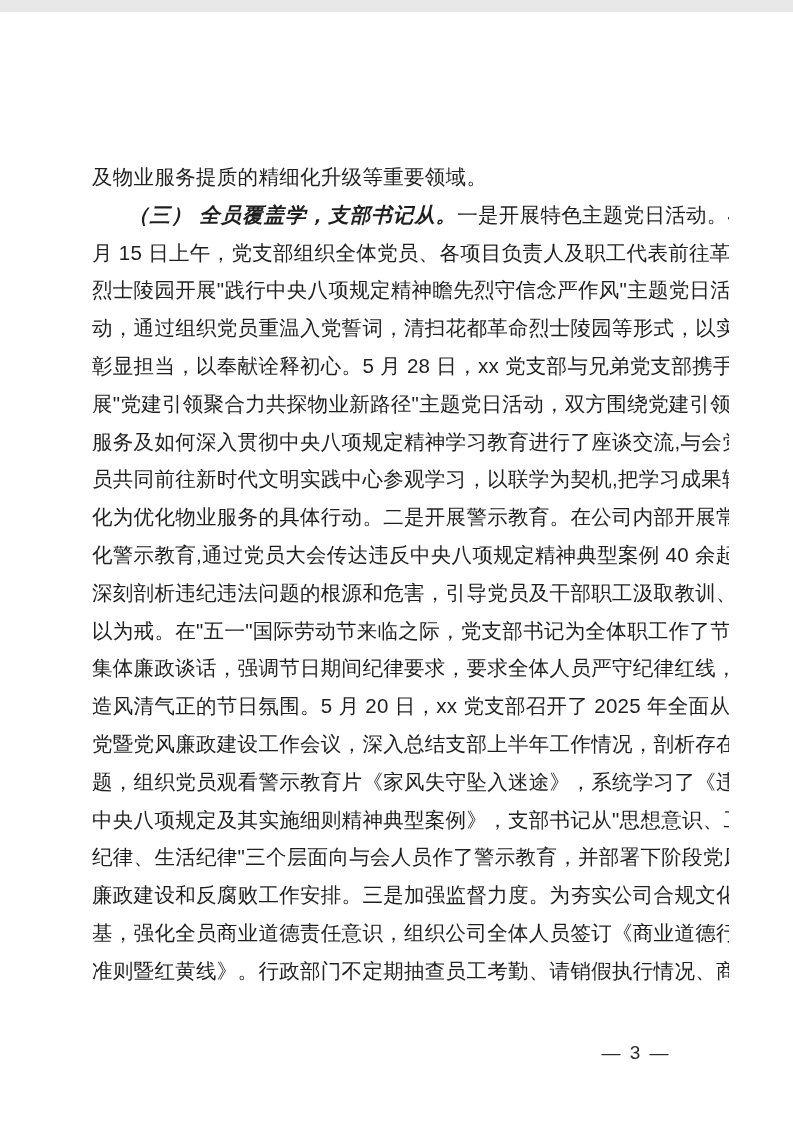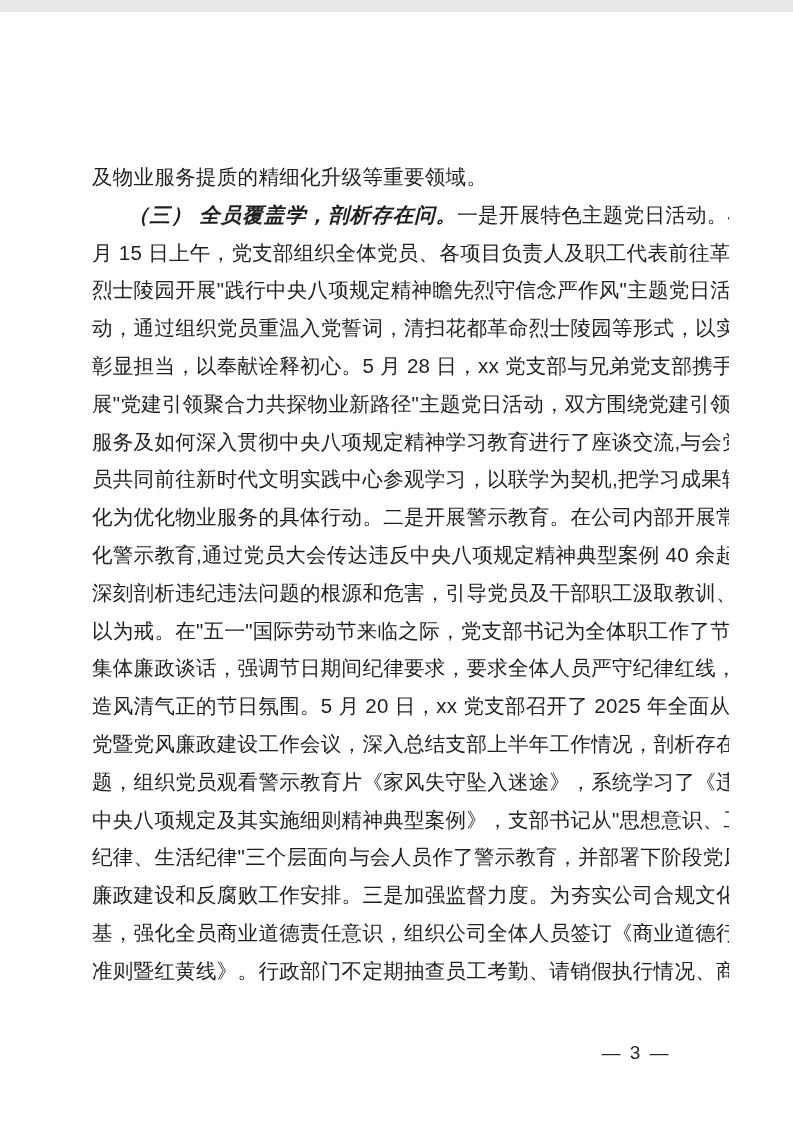--- a/index.html
+++ b/index.html
@@ -56,21 +56,21 @@
 </style>
 </head>
 <body>
 
 <div class="page">
   <div class="text-block">
 
     <div class="line short">及物业服务提质的精细化升级等重要领域。</div>
 
     <div class="line para-first">
-      <span class="section-heading">（三） 全员覆盖学，剖析存在问。</span><span>一是开展特色主题党日活动。4</span>
+      <span class="section-heading">（三） 全员覆盖学，支部书记从。</span><span>一是开展特色主题党日活动。4</span>
     </div>
 
     <div class="line">月 15 日上午，党支部组织全体党员、各项目负责人及职工代表前往革命</div>
     <div class="line">烈士陵园开展"践行中央八项规定精神瞻先烈守信念严作风"主题党日活</div>
     <div class="line">动，通过组织党员重温入党誓词，清扫花都革命烈士陵园等形式，以实干</div>
     <div class="line">彰显担当，以奉献诠释初心。5 月 28 日，xx 党支部与兄弟党支部携手开</div>
     <div class="line">展"党建引领聚合力共探物业新路径"主题党日活动，双方围绕党建引领促</div>
     <div class="line">服务及如何深入贯彻中央八项规定精神学习教育进行了座谈交流,与会党</div>
     <div class="line">员共同前往新时代文明实践中心参观学习，以联学为契机,把学习成果转</div>
     <div class="line">化为优化物业服务的具体行动。二是开展警示教育。在公司内部开展常态</div>

